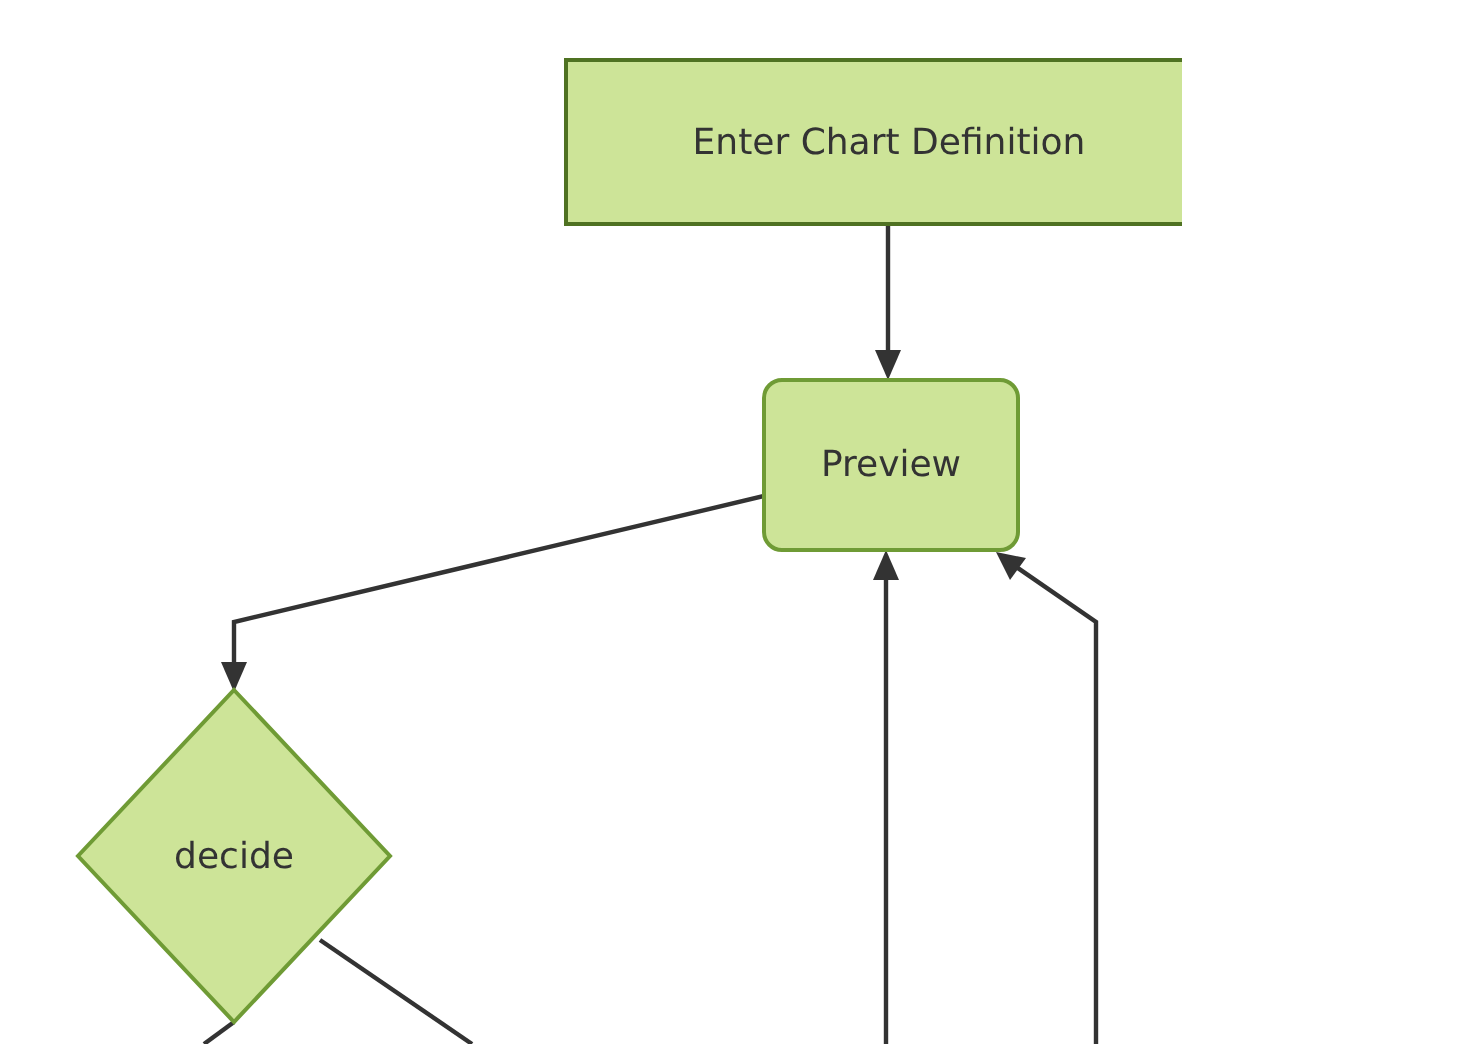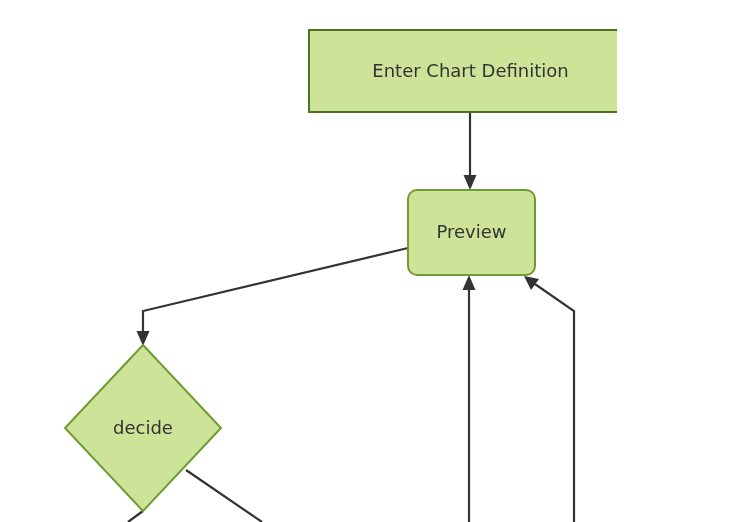--- a/index.html
+++ b/index.html
@@ -7,21 +7,20 @@
     padding: 0;
     background: #ffffff;
   }
   #canvas {
     position: relative;
     width: 591px;
     height: 522px;
     background: #ffffff;
     overflow: hidden;
     font-family: "DejaVu Sans", "Liberation Sans", sans-serif;
-    margin-left: 26px;
   }
   #flow-svg {
     position: absolute;
     left: 0;
     top: 0;
     width: 740px;
     height: 522px;
   }
   .node-shape {
     fill: #cde498;

